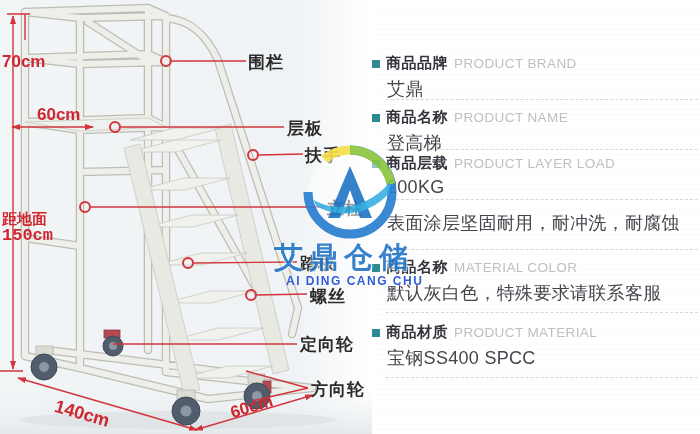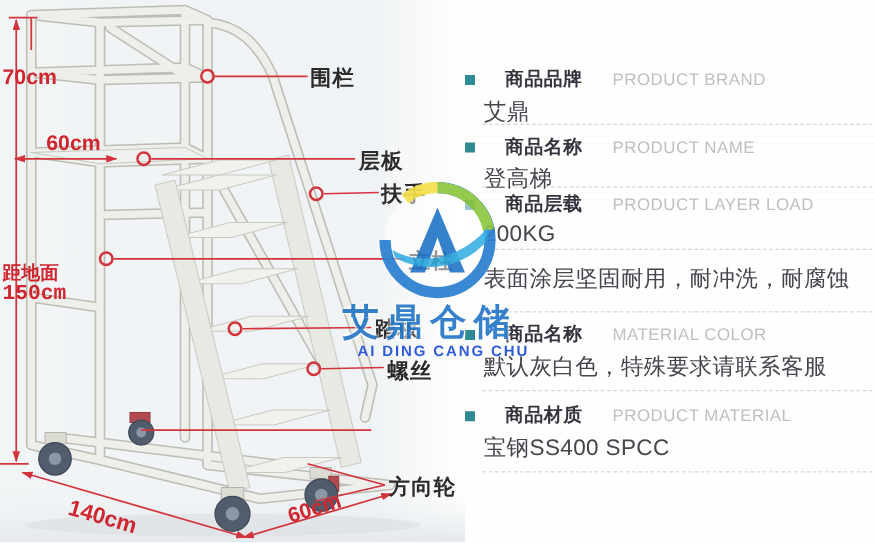--- a/index.html
+++ b/index.html
@@ -28,21 +28,21 @@
   .wm-cn{position:absolute;left:4px;top:88px;width:152px;font-size:29px;font-weight:bold;
          color:#2577c8;letter-spacing:6px;white-space:nowrap;
          text-shadow:0 0 2px #fff,0 0 2px #fff,0 0 3px #fff;}
   .wm-en{position:absolute;left:16px;top:124px;font-size:12px;font-weight:bold;color:#1d4ed8;
          letter-spacing:1.5px;white-space:nowrap;text-shadow:0 0 2px #fff;}
   .wm-logo{position:absolute;left:28px;top:-6px;}
   
   .spec-panel{position:absolute;left:372px;top:0;width:328px;height:434px;background:
       repeating-linear-gradient(180deg,#ffffff 0px,#ffffff 4px,#fcfcfb 4px,#fcfcfb 5px);}
   .spec{position:absolute;left:0;width:100%;}
-  .spec-head{display:flex;align-items:center;gap:24px;}
+  .spec-head{display:flex;align-items:center;gap:6px;}
   .bullet{width:8px;height:8px;background:#2e8a93;flex:0 0 8px;}
   .cn{font-size:15px;font-weight:bold;color:#34343e;letter-spacing:.5px;}
   .en{font-size:13.5px;color:#bdc0c2;letter-spacing:.4px;}
   .val{margin:4px 0 0 15px;font-size:18px;color:#45454d;letter-spacing:.3px;}
   .sep{position:absolute;left:14px;right:2px;height:0;border-top:1px dashed #d8d8d3;}
   .sep1{top:99px;}.sep2{top:149px;}.sep3{top:199px;}.sep4{top:249px;}.sep5{top:312px;}.sep6{top:377px;}
   .spec1{top:54px;}.spec2{top:108px;}.spec3{top:154px;}.spec4{top:207px;}.spec5{top:258px;}.spec6{top:323px;}
 </style>
 </head>
 <body>
@@ -159,20 +159,21 @@
         <circle cx="251" cy="295" r="5"></circle>
       </g>
     </svg>
 
     <div class="callout" style="left:248px;top:51px;">围栏</div>
     <div class="callout" style="left:287px;top:117px;">层板</div>
     <div class="callout" style="left:305px;top:144px;">扶手</div>
     <div class="callout" style="left:327px;top:197px;">立柱</div>
     <div class="callout" style="left:300px;top:252px;">踏板</div>
     <div class="callout" style="left:310px;top:285px;">螺丝</div>
+    <div class="callout" style="left:300px;top:333px;">定向轮</div>
     <div class="callout" style="left:311px;top:378px;">方向轮</div>
 
     <div class="dim dim-70">70cm</div>
     <div class="dim dim-60t">60cm</div>
     <div class="dim dim-150">
       <div>距地面</div>
       <div class="big">150cm</div>
     </div>
     <div class="dim dim-140">140cm</div>
     <div class="dim dim-60b">60cm</div>

